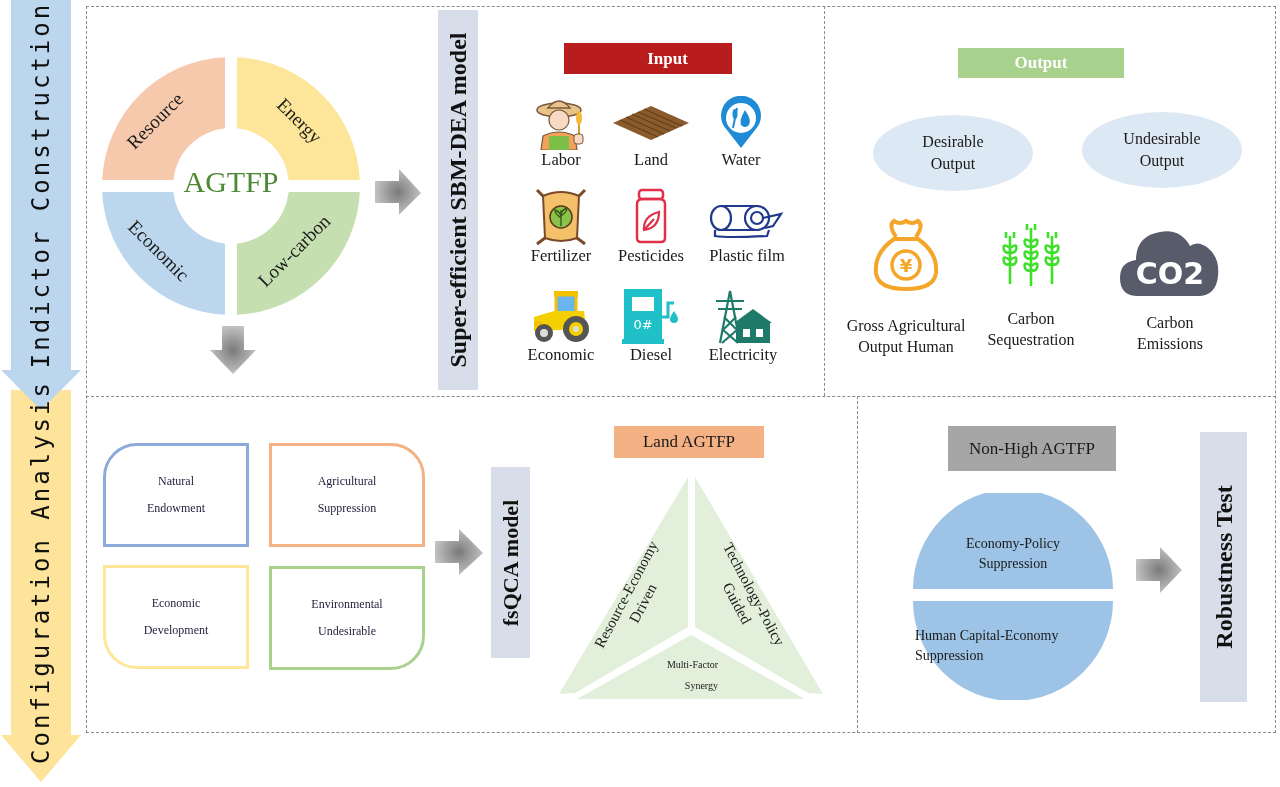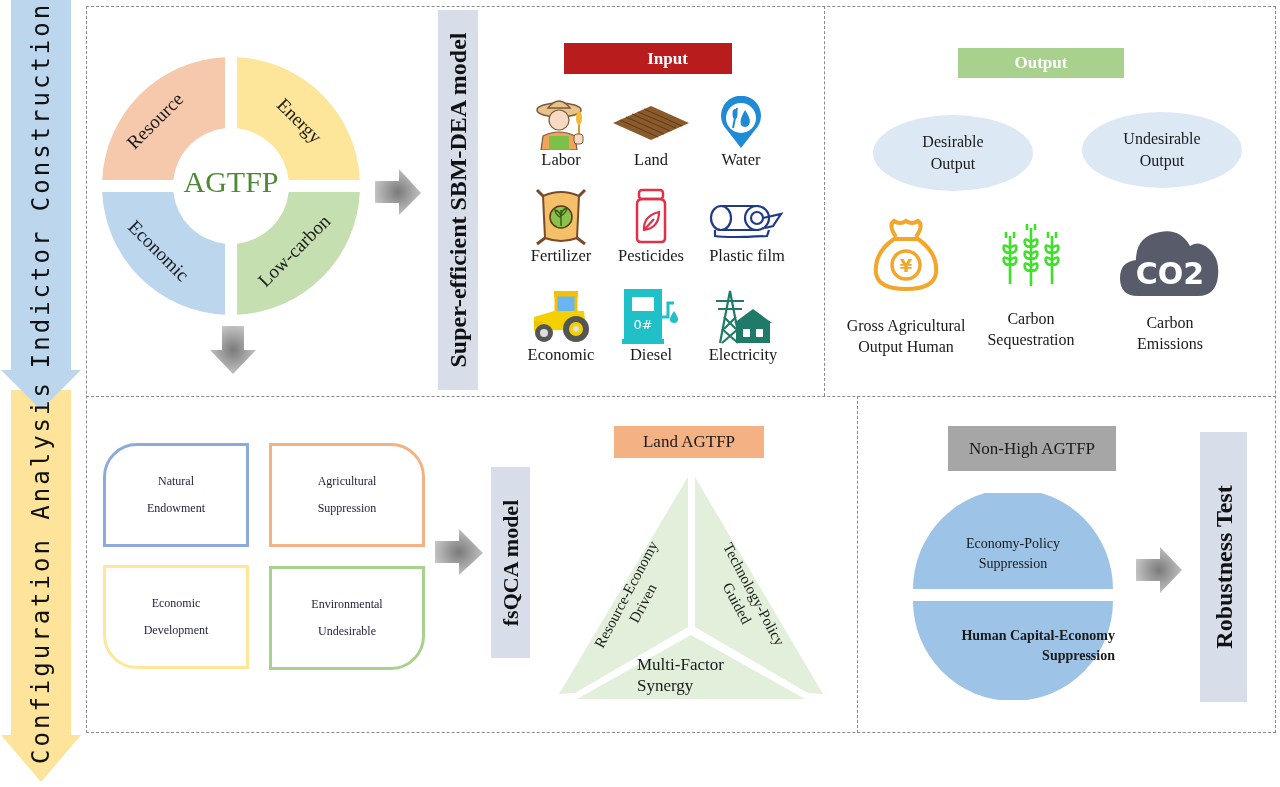--- a/index.html
+++ b/index.html
@@ -303,35 +303,35 @@
   <polygon points="136,160 250,224 22,224" fill="#e2efda"></polygon>
 </svg>
 <div class="abs" style="left:560px;top:580px;width:150px;text-align:center;font-size:15px;line-height:19px;transform:rotate(-62deg);">
   <div>Resource-Economy</div>
   <div>Driven</div>
 </div>
 <div class="abs" style="left:670px;top:580px;width:150px;text-align:center;font-size:15px;line-height:19px;transform:rotate(62deg);">
   <div>Technology-Policy</div>
   <div>Guided</div>
 </div>
-<div class="abs" style="left:637px;top:654px;width:120px;text-align:left;font-size:17px;line-height:21px;">
+<div class="abs" style="left:598px;top:654px;width:120px;text-align:right;font-size:10px;line-height:21px;">
   <div>Multi-Factor</div>
   <div>Synergy</div>
 </div>
 
 <div class="tag" style="left:948px;top:426px;width:168px;height:45px;background:#a6a6a6;font-size:17px;">Non-High AGTFP</div>
 <svg class="abs" style="left:912px;top:493px;" width="202" height="207" viewBox="0 0 202 207">
   <path d="M1,96 A100,100 0 0,1 201,96 Z" fill="#9dc3e6"></path>
   <path d="M1,108 L201,108 A100,100 0 0,1 1,108 Z" fill="#9dc3e6"></path>
 </svg>
 <div class="abs" style="left:920px;top:534px;width:186px;text-align:center;font-size:14px;line-height:20px;">
   <div>Economy-Policy</div>
   <div>Suppression</div>
 </div>
-<div class="abs" style="left:915px;top:626px;width:200px;text-align:right;font-size:14px;line-height:20px;font-weight:bold;">
+<div class="abs" style="left:915px;top:626px;width:200px;text-align:left;font-size:14px;line-height:20px;">
   <div>Human Capital-Economy</div>
   <div>Suppression</div>
 </div>
 
 <svg class="gray-arrow" style="left:1136px;top:547px;" width="48" height="48">
   <defs>
       <radialGradient id="gd" cx="50%" cy="50%" r="60%">
         <stop offset="0" stop-color="#7a7a7a"></stop>
         <stop offset="1" stop-color="#cfcfcf"></stop>
       </radialGradient>

